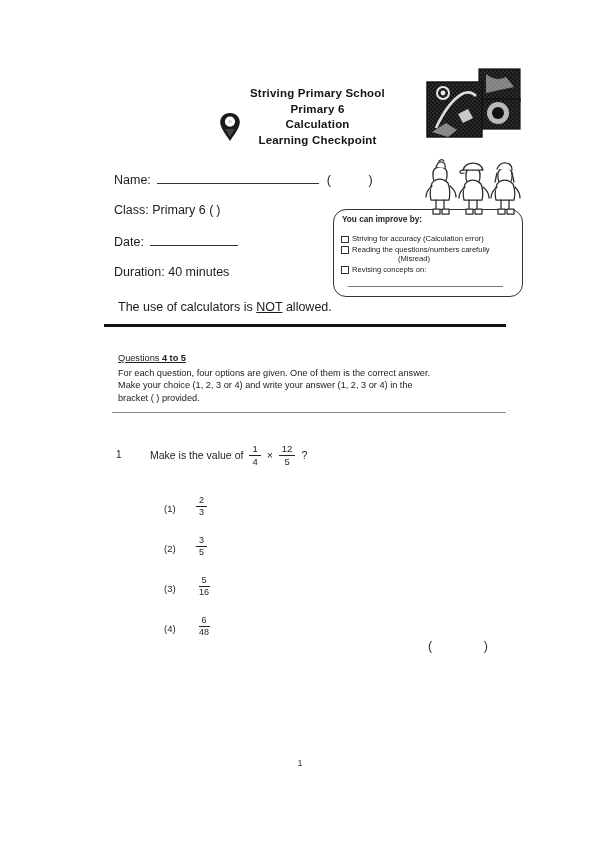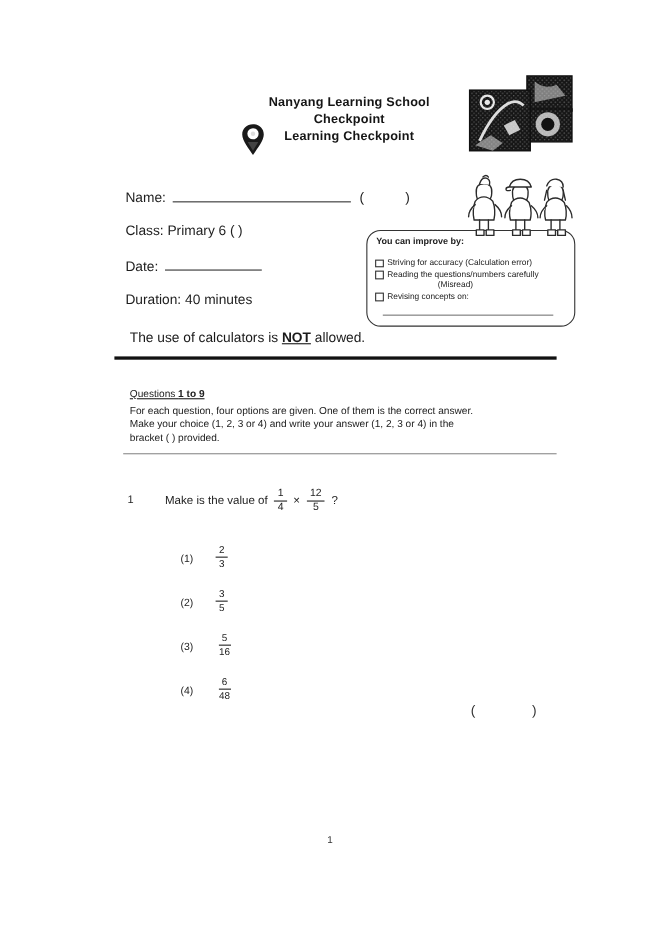--- a/index.html
+++ b/index.html
@@ -99,21 +99,21 @@
     letter-spacing: 26px;
     margin-left: 3px;
   }
   .calc-note {
     position: absolute;
     left: 118px;
     top: 300px;
     font-size: 12.5px;
     white-space: nowrap;
   }
-  .calc-note u { font-weight: bold; }
+  .calc-note u { font-weight: normal; }
 
   
   .improve-box {
     position: absolute;
     left: 333px;
     top: 209px;
     width: 188px;
     height: 86px;
     border: 1.1px solid #333;
     border-radius: 13px;
@@ -295,22 +295,23 @@
   }
 </style>
 </head>
 <body>
 
 <div class="page">
 
   <div class="header">
 
     <div class="school-block">
-      <span class="school-line">Nanyang Learning School</span>
-      <span class="school-line">Checkpoint</span>
+      <span class="school-line">Striving Primary School</span>
+      <span class="school-line">Primary 6</span>
+      <span class="school-line">Calculation</span>
       <span class="school-line">Learning Checkpoint</span>
     </div>
 
     <div class="pin-logo">
       <svg width="22" height="30" viewBox="0 0 22 30">
         <path d="M11 1 C5.2 1 1.2 5.2 1.2 10.2 C1.2 16 8 24 11 29 C14 24 20.8 16 20.8 10.2 C20.8 5.2 16.8 1 11 1 Z" fill="#1a1a1a"></path>
         <circle cx="11" cy="9.6" r="5.1" fill="#ffffff"></circle>
         <circle cx="11" cy="9.6" r="2.0" fill="#1a1a1a" opacity="0.15"></circle>
         <path d="M6.2 17 L15.8 17 L11 25 Z" fill="#ffffff" opacity="0.18"></path>
       </svg>
@@ -420,21 +421,21 @@
         <rect x="79" y="53" width="7" height="5"></rect>
         <rect x="88" y="53" width="7" height="5"></rect>
       </g>
     </svg>
   </div>
 
   <div class="thick-rule"></div>
 
   <div class="instructions">
     <div class="instr-head">
-      <span>Questions </span><b>1 to 9</b>
+      <span>Questions </span><b>4 to 5</b>
     </div>
     <div class="instr-body">For each question, four options are given.  One of them is the correct answer.
 Make your choice (1, 2, 3 or 4) and write your answer (1, 2, 3 or 4) in the
 bracket (   ) provided.</div>
   </div>
 
   <div class="thin-rule"></div>
 
   <div class="question">
     <span class="q-num">1</span>

